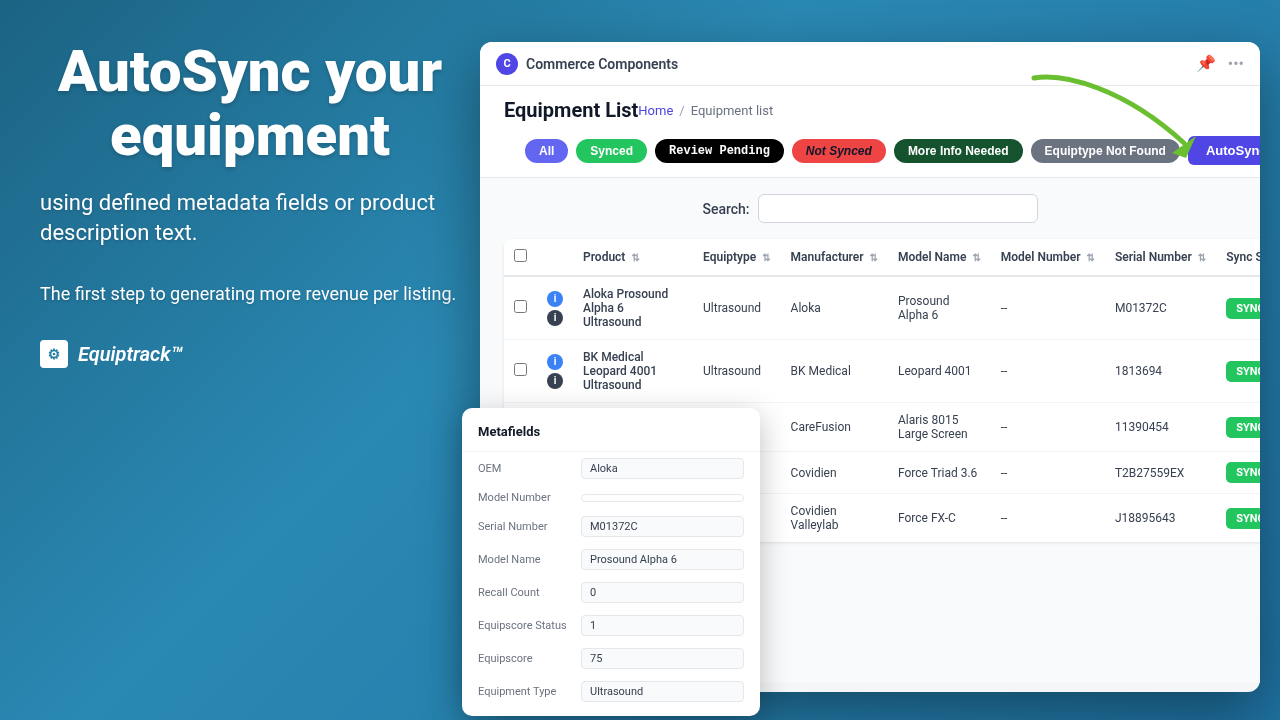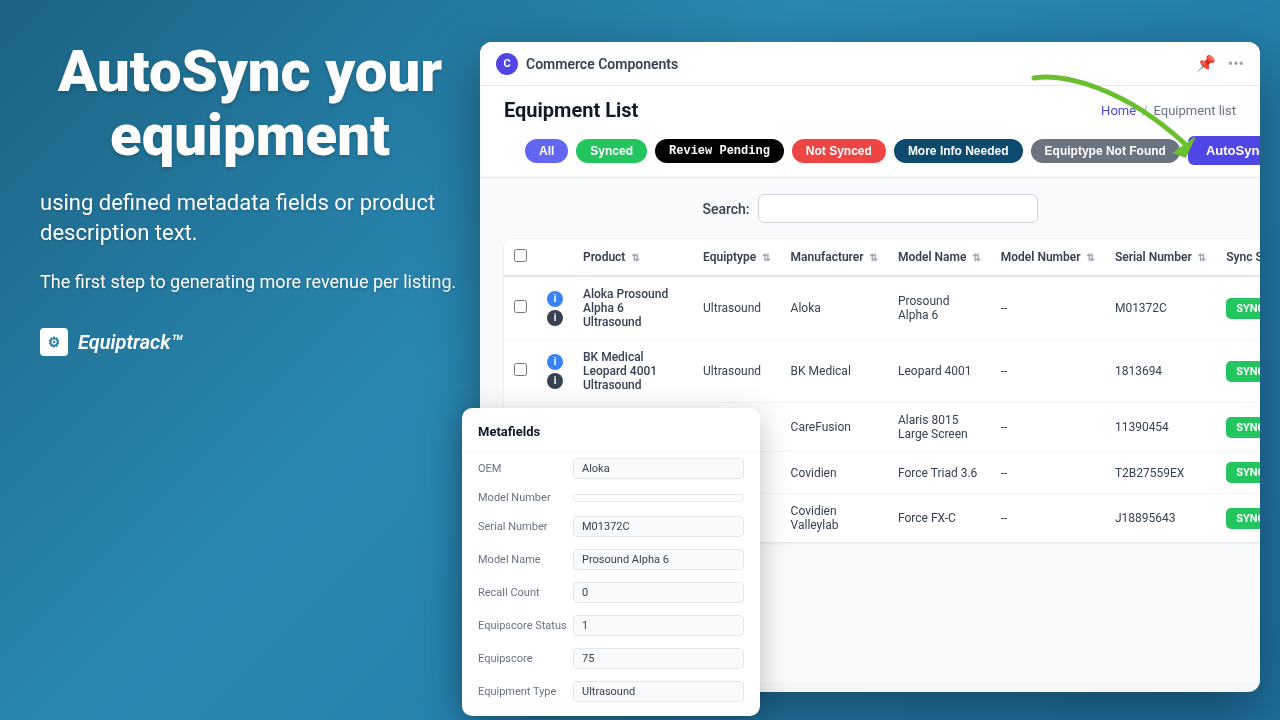--- a/index.html
+++ b/index.html
@@ -34,21 +34,21 @@
       font-weight: 900;
       line-height: 1.1;
       margin-bottom: 20px;
       text-shadow: 0 2px 4px rgba(0,0,0,0.2);
       text-align: center;
     }
     .left-panel p.subtitle {
       font-size: 22px;
       font-weight: 400;
       line-height: 1.4;
-      margin-bottom: 20px;
+      margin-bottom: 32px;
       text-shadow: 0 1px 3px rgba(0,0,0,0.2);
     }
     .left-panel p.tagline {
       font-size: 18px;
       font-weight: 400;
       line-height: 1.4;
       margin-bottom: 34px;
       text-shadow: 0 1px 3px rgba(0,0,0,0.2);
     }
     .brand-footer {
@@ -130,21 +130,21 @@
 
     
     .page-header {
       background: white;
       padding: 12px 24px 0 24px;
       border-bottom: 1px solid #e5e7eb;
     }
     .page-title-row {
       display: flex;
       align-items: center;
-      justify-content: space-between;
+      justify-content: flex-start;
       margin-bottom: 14px;
     }
     .page-title {
       font-size: 20px;
       font-weight: 700;
       color: #111827;
     }
     .breadcrumb {
       font-size: 13px;
       color: #6b7280;
@@ -176,22 +176,22 @@
       border-radius: 20px;
       font-size: 12px;
       font-weight: 600;
       border: none;
       cursor: pointer;
       white-space: nowrap;
     }
     .filter-btn.all { background: #6366f1; color: white; margin-left: 21px; }
     .filter-btn.synced { background: #22c55e; color: white; }
     .filter-btn.review { background: #000000; color: white; font-family: Liberation Mono, monospace; }
-    .filter-btn.not-synced { background: #ef4444; color: #ffffff; }
-    .filter-btn.more-info { background: #0c4a6e; color: white; }
+    .filter-btn.not-synced { background: #ef4444; color: #0f172a; font-style: italic; }
+    .filter-btn.more-info { background: #14532d; color: white; }
     .filter-btn.equip-not-found { background: #6b7280; color: white; }
     .autosync-btn {
       margin-left: auto;
       padding: 7px 18px;
       background: #4f46e5;
       color: white;
       border: none;
       border-radius: 6px;
       font-size: 13px;
       font-weight: 600;
@@ -349,20 +349,21 @@
       font-size: 13px;
       font-weight: 700;
       color: #111827;
       padding: 0 16px 12px 16px;
       border-bottom: 1px solid #f3f4f6;
     }
     .metafield-row {
       display: flex;
       align-items: center;
       padding: 6px 16px;
+      gap: 8px;
     }
     .metafield-label {
       font-size: 11px;
       color: #6b7280;
       width: 95px;
       flex-shrink: 0;
     }
     .metafield-value {
       font-size: 11px;
       color: #374151;

